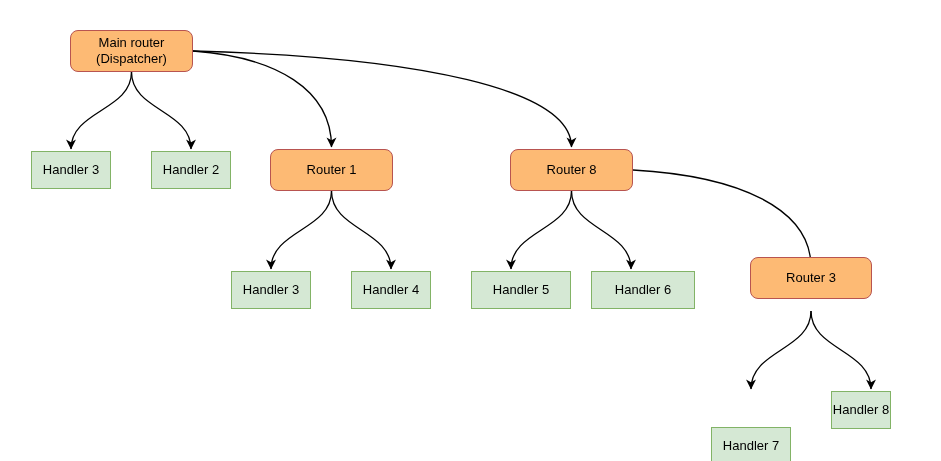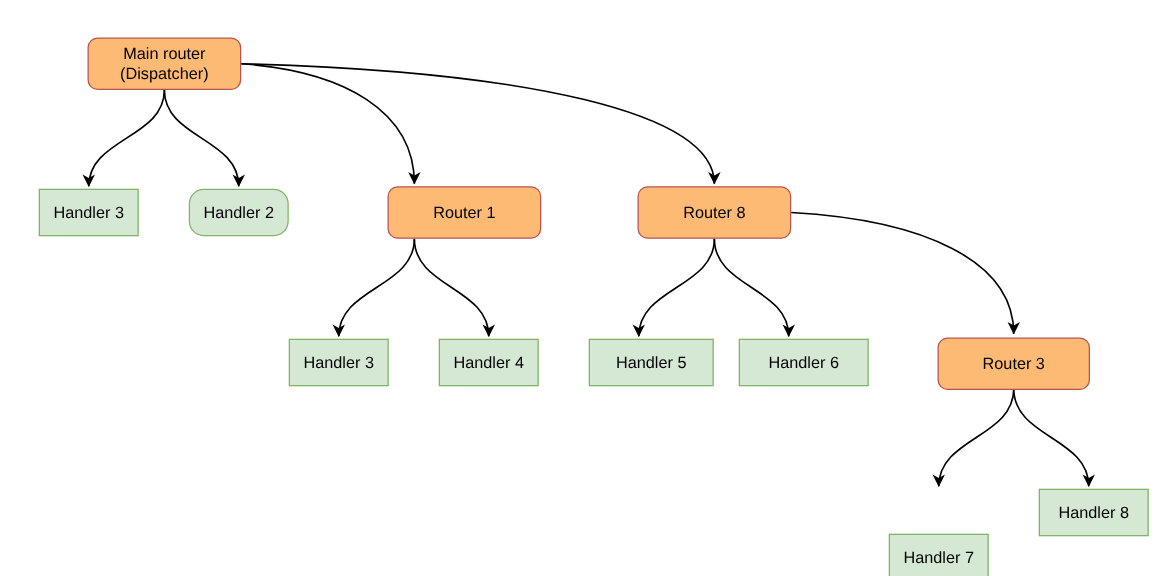--- a/index.html
+++ b/index.html
@@ -78,44 +78,44 @@
       </g>
   </svg>
   <div id="node-layer">
       <div class="node router" style="left: 70px; top: 30px; width: 123px; height: 42px;">
         <span class="label">Main router
 (Dispatcher)</span>
       </div>
       <div class="node handler" style="left: 31px; top: 151px; width: 80px; height: 38px;">
         <span class="label">Handler 3</span>
       </div>
-      <div class="node handler" style="left: 151px; top: 151px; width: 80px; height: 38px; border-radius: 12px;">
+      <div class="node handler" style="left: 151px; top: 151px; width: 80px; height: 38px;">
         <span class="label">Handler 2</span>
       </div>
-      <div class="node router" style="left: 270px; top: 149px; width: 123px; height: 42px; margin-left: 40px;">
+      <div class="node router" style="left: 270px; top: 149px; width: 123px; height: 42px;">
         <span class="label">Router 1</span>
       </div>
       <div class="node router" style="left: 510px; top: 149px; width: 123px; height: 42px;">
         <span class="label">Router 8</span>
       </div>
       <div class="node handler" style="left: 231px; top: 271px; width: 80px; height: 38px;">
         <span class="label">Handler 3</span>
       </div>
       <div class="node handler" style="left: 351px; top: 271px; width: 80px; height: 38px; justify-content: center;">
         <span class="label">Handler 4</span>
       </div>
       <div class="node handler" style="left: 471px; top: 271px; width: 100px; height: 38px;">
         <span class="label">Handler 5</span>
       </div>
       <div class="node handler" style="left: 591px; top: 271px; width: 104px; height: 38px;">
         <span class="label">Handler 6</span>
       </div>
-      <div class="node router" style="left: 750px; top: 270px; width: 122px; height: 42px;">
+      <div class="node router" style="left: 750px; top: 257px; width: 122px; height: 42px;">
         <span class="label">Router 3</span>
       </div>
       <div class="node handler" style="left: 711px; top: 391px; width: 80px; height: 38px; margin-top: 36px;">
         <span class="label">Handler 7</span>
       </div>
-      <div class="node handler" style="left: 831px; top: 391px; width: 88px; height: 38px;">
+      <div class="node handler" style="left: 831px; top: 391px; width: 60px; height: 38px;">
         <span class="label">Handler 8</span>
       </div>
     </div>
 </div>
 
 </body></html>

